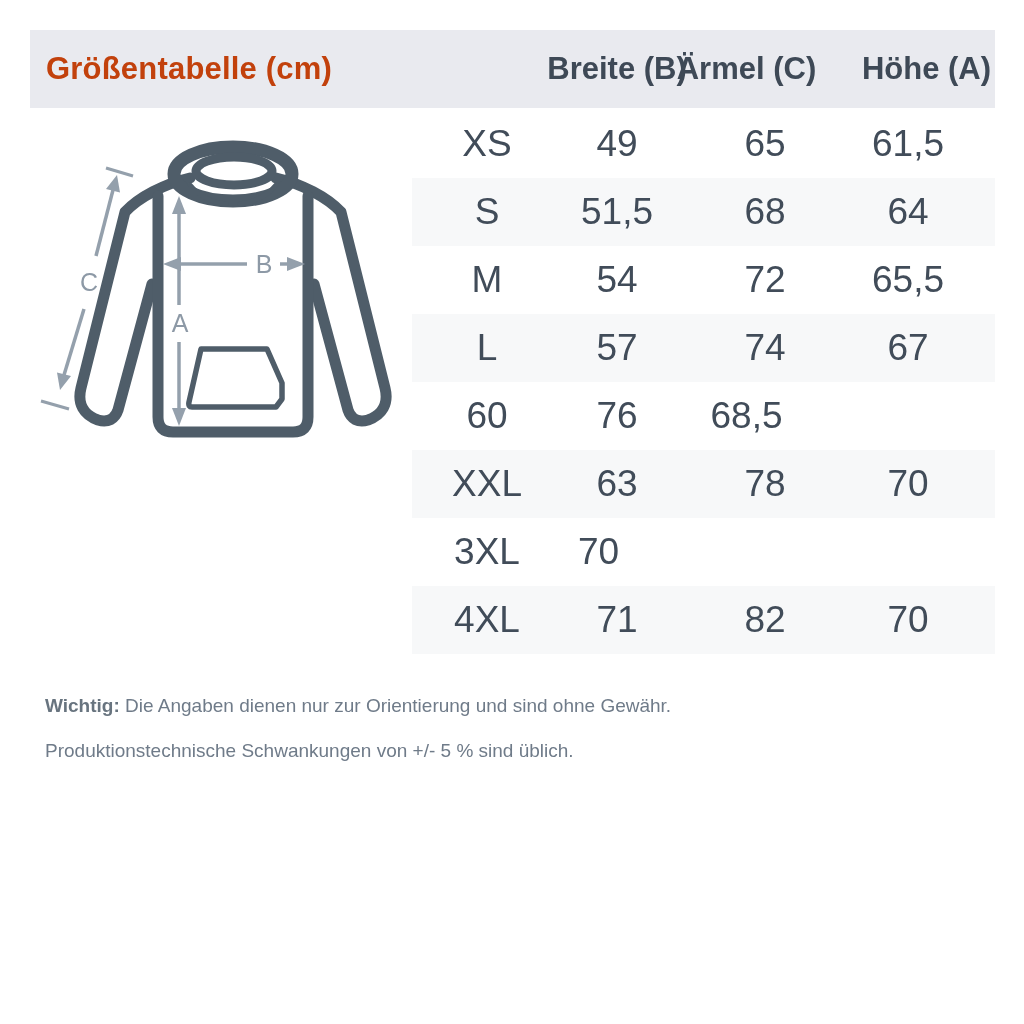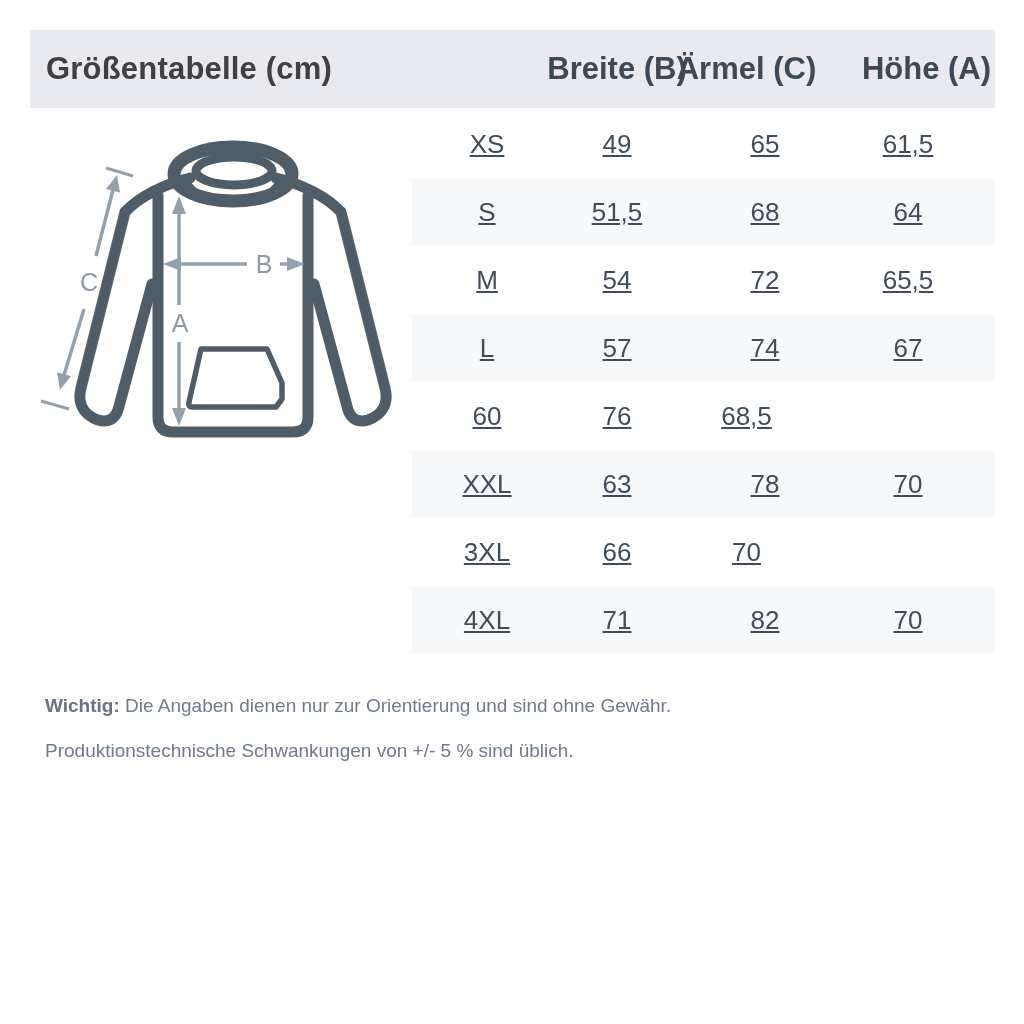--- a/index.html
+++ b/index.html
@@ -8,40 +8,40 @@
     font-family:"Liberation Sans",sans-serif;overflow:hidden;
   }
   
   .band{
     position:absolute;left:30px;top:30px;width:965px;height:78px;
     background:#e9eaef;
   }
   .band-title{
     position:absolute;left:16px;top:0;height:100%;
     display:flex;align-items:center;
-    font-size:31px;font-weight:bold;color:#404040;letter-spacing:.2px;
+    font-size:31px;font-weight:bold;color:#c2410c;letter-spacing:.2px;
   }
   .cols-grid{
     position:absolute;left:382px;top:0;height:100%;width:583px;
     display:grid;grid-template-columns:150px 110px 186px 137px;
   }
   .cols-grid .hcell{
     display:flex;align-items:center;justify-content:center;
     font-size:31px;font-weight:bold;color:#3e4956;white-space:nowrap;
   }
   .pad-r{padding-right:37px;}
   
   .tbody{position:absolute;left:412px;top:110px;width:583px;}
   .trow{
     height:68px;display:grid;grid-template-columns:150px 110px 186px 137px;
   }
   .trow:nth-child(even){background:#f7f8f9;}
   .trow .cell{
     display:flex;align-items:center;justify-content:center;
-    font-size:26px;color:#414c59;white-space:nowrap;text-decoration:underline;
+    font-size:37px;color:#414c59;white-space:nowrap;
   }
   
   .hoodie-svg{position:absolute;left:40px;top:122px;}
   
   .note{
     position:absolute;left:45px;top:664px;width:910px;
     font-size:19px;line-height:45px;color:#6f7b89;
   }
   .note b{color:#68747f;}
 </style>
@@ -142,21 +142,20 @@
       <div class="cell pad-r">68,5</div>
     </div>
     <div class="trow">
       <div class="cell">XXL</div>
       <div class="cell">63</div>
       <div class="cell">78</div>
       <div class="cell pad-r">70</div>
     </div>
     <div class="trow">
       <div class="cell">3XL</div>
-      <div class="cell">66</div>
       <div class="cell pad-r">70</div>
     </div>
     <div class="trow">
       <div class="cell">4XL</div>
       <div class="cell">71</div>
       <div class="cell">82</div>
       <div class="cell pad-r">70</div>
     </div>
   </div>
 

